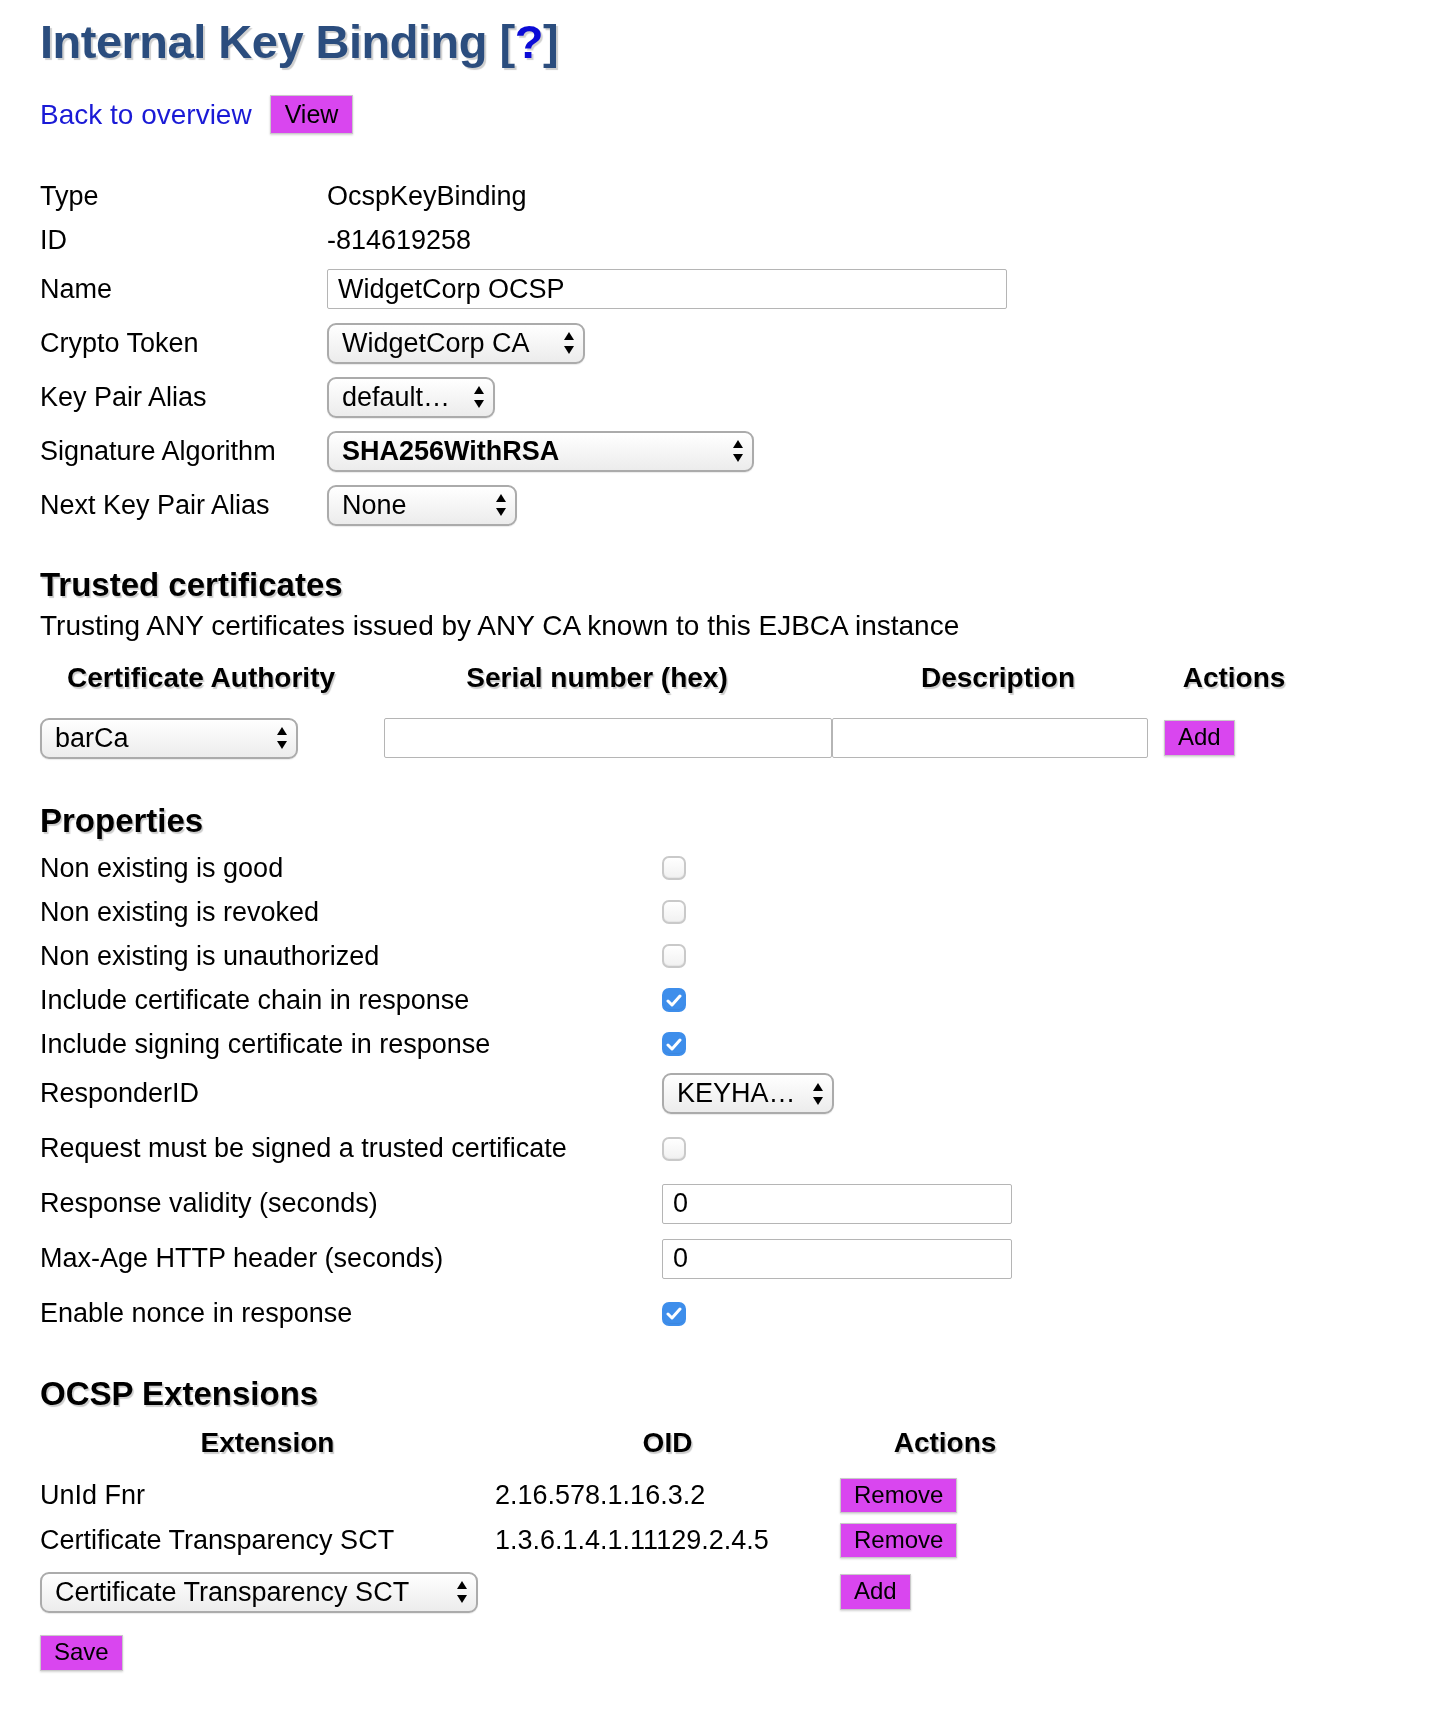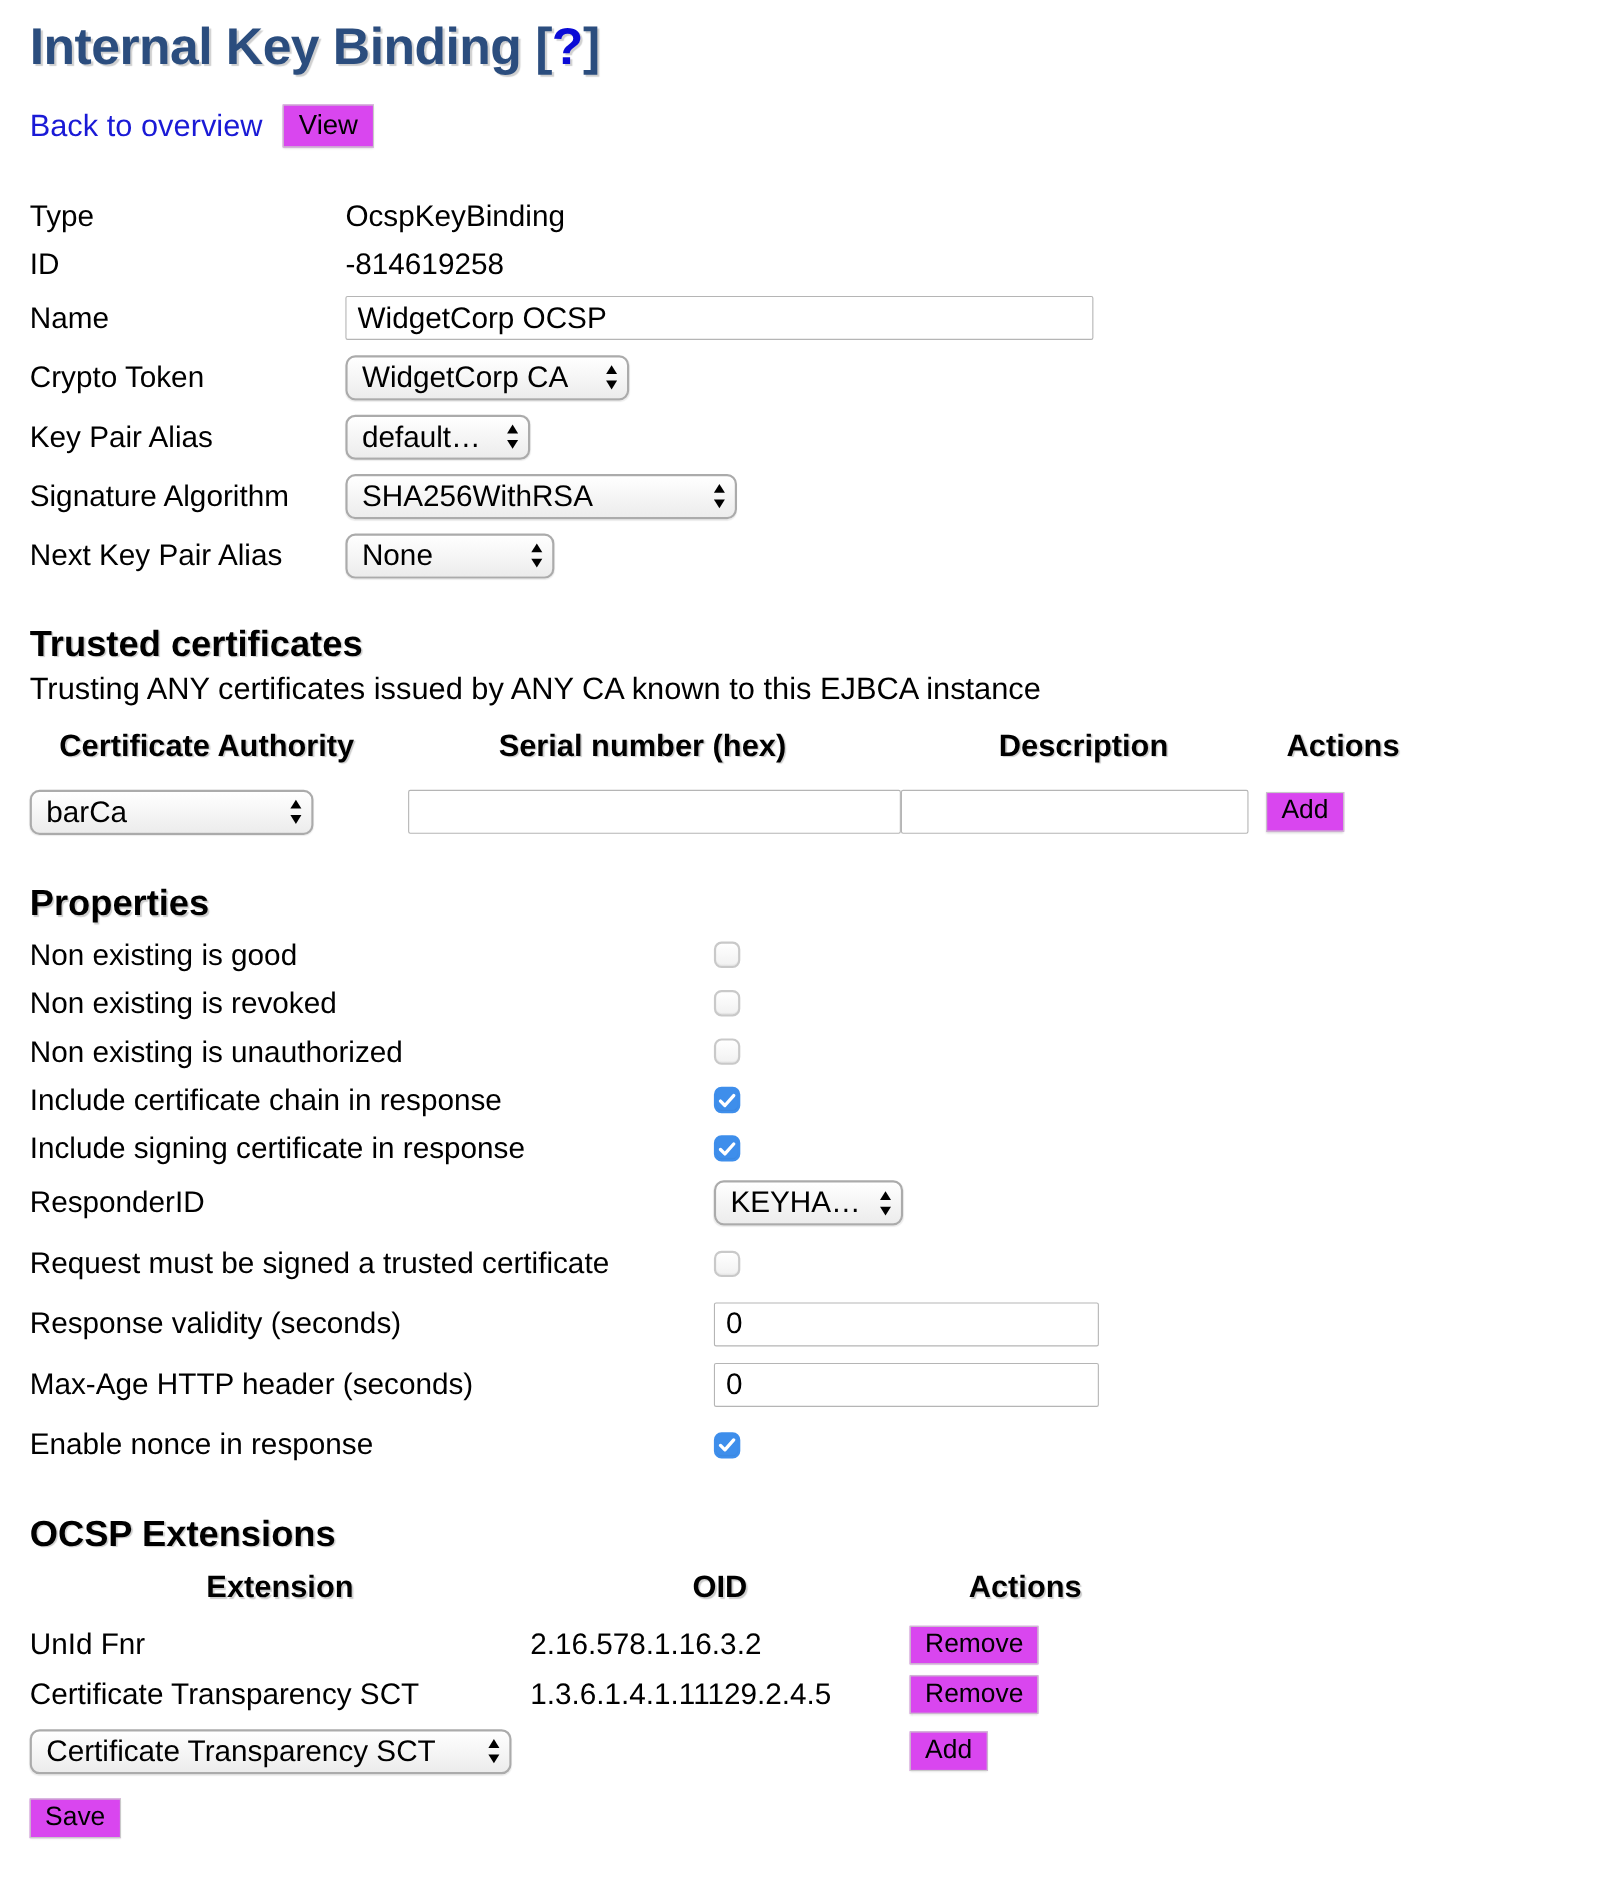--- a/index.html
+++ b/index.html
@@ -8,21 +8,21 @@
     --link:#1a1ad6;
     --checkbox_checked:#3e8eeb;
   }
   *{box-sizing:border-box;}
   html,body{margin:0;padding:0;background:#fff;}
   body{
     width:1452px;min-height:1710px;
     font-family:"Liberation Sans","DejaVu Sans",sans-serif;
     font-size:27px;color:#000;
   }
-  .page{padding:10px 20px 20px 27px;}
+  .page{padding:10px 20px 20px 40px;}
 
   
   h1.page-title{
     margin:4px 0 26px 0;
     font-size:47px;letter-spacing:-0.5px;
     color:var(--title_text);
     text-shadow:2px 2px 1px #cfcfcf;
     font-weight:bold;
   }
   h1 .help{color:var(--help_mark);}
@@ -109,21 +109,21 @@
   .ext-cell{display:flex;align-items:center;min-height:45px;}
   .ext-cell.tall{min-height:58px;}
   .btn.small{font-size:24px;padding:2px 13px 3px 13px;}
 
   .save-row{margin-top:14px;}
 
   
   .w-name{width:680px;}
   .w-crypto{width:258px;gap:13px;}
   .w-keypair{width:168px;}
-  .w-sigalg{width:356px;}
+  .w-sigalg{width:427px;font-weight:bold;}
   .w-nextkey{width:190px;gap:20px;}
   .w-ca{width:258px;}
   .w-serial{width:453px;margin-left:22px;}
   .w-desc{width:316px;}
   .w-responder{width:172px;}
   .w-num{width:350px;}
   .w-extsel{width:438px;}
 </style>
 </head>
 <body>

